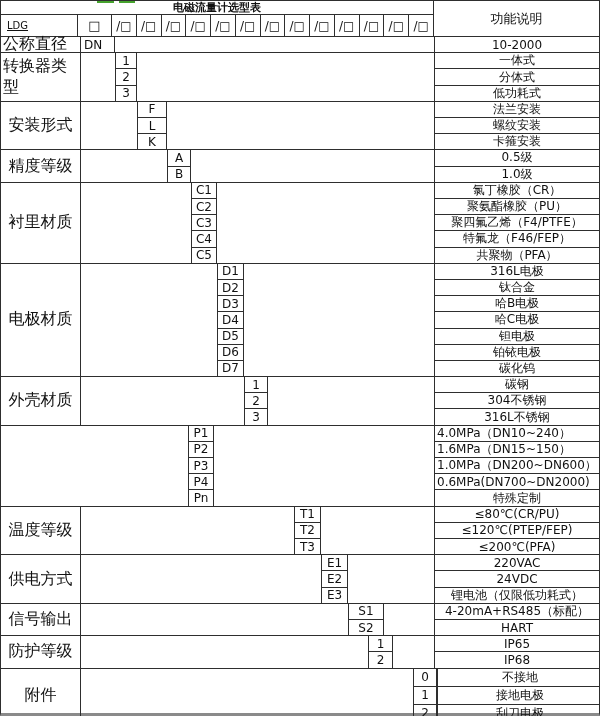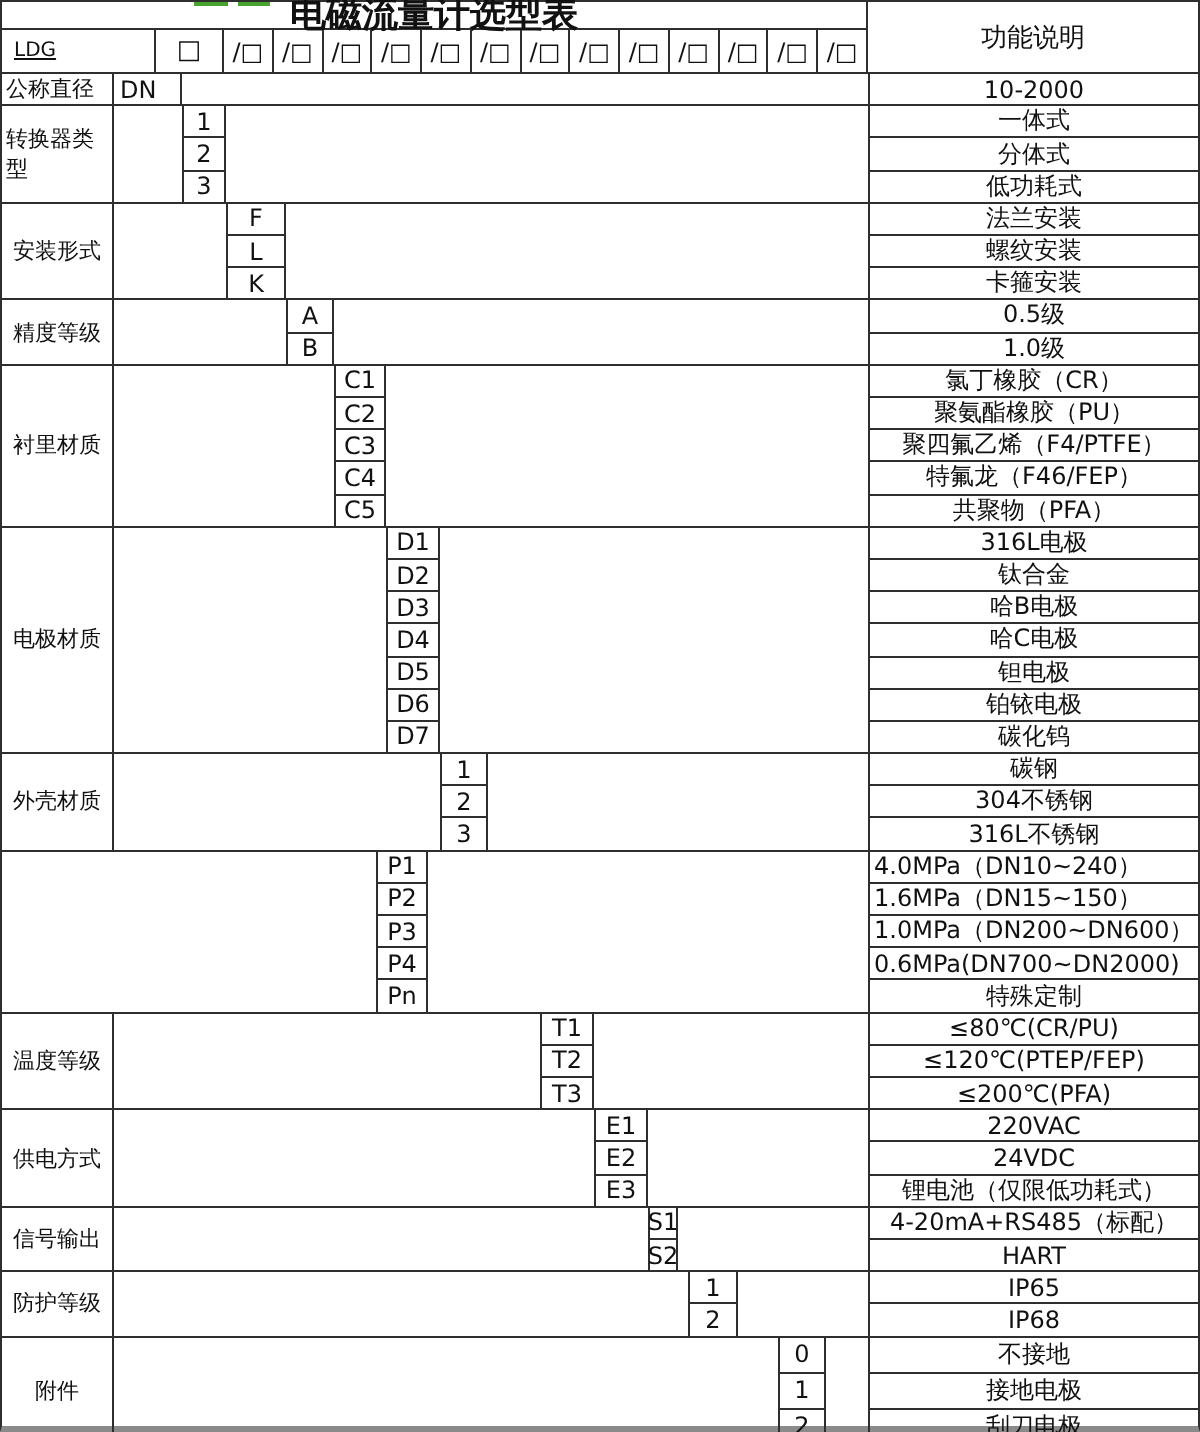--- a/index.html
+++ b/index.html
@@ -12,32 +12,32 @@
     display: flex; flex-direction: column;
     background: #fff;
     font-size: 12px;
   }
   .band { display: flex; flex-direction: row; border-bottom: 1px solid #2e2e2e; }
   .band:last-child { border-bottom: none; }
 
   
   .top-band { height: 36px; flex: none; }
   .top-left { width: 433px; flex: none; display: flex; flex-direction: column; border-right: 1px solid #2e2e2e; }
-  .title-cell { height: 14px; flex: none; border-bottom: 1px solid #2e2e2e; display: flex; align-items: center; justify-content: center; font-weight: bold; font-size: 18px; line-height: 1; }
+  .title-cell { height: 14px; flex: none; border-bottom: 1px solid #2e2e2e; display: flex; align-items: center; justify-content: center; font-weight: bold; font-size: 11px; line-height: 1; }
   .ldg-row { flex: 1; display: flex; flex-direction: row; }
   .ldg-cell { border-right: 1px solid #2e2e2e; display: flex; align-items: center; justify-content: center; }
   .ldg-model { width: 77px; flex: none; justify-content: flex-start; padding-left: 6px; font-size: 10px; text-decoration: underline; }
   .ldg-base { width: 34px; flex: none; font-size: 13px; }
   .ldg-slot { flex: 1; font-size: 12px; }
   .ldg-slot:last-child { border-right: none; }
   .func-header { flex: 1; display: flex; align-items: center; justify-content: center; font-size: 13px; }
 
   
   .section { flex: none; }
-  .label { width: 56px; flex: none; border-right: 1px solid #2e2e2e; display: flex; align-items: center; justify-content: center; font-size: 11px; letter-spacing: 0; }
+  .label { width: 80px; flex: none; border-right: 1px solid #2e2e2e; display: flex; align-items: center; justify-content: center; font-size: 16px; letter-spacing: 0; }
   .label.left { justify-content: flex-start; padding-left: 2px; }
   .lspace { flex: none; }
   .codes { flex: none; display: flex; flex-direction: column; border-left: 1px solid #2e2e2e; border-right: 1px solid #2e2e2e; }
   .codes.noleft { border-left: none; }
   .code { flex: 1; display: flex; align-items: center; justify-content: center; font-size: 12px; }
   .code + .code { border-top: 1px solid #2e2e2e; }
   .code.left { justify-content: flex-start; padding-left: 3px; }
   .mid { flex: 1; }
   .descs { width: 165px; flex: none; display: flex; flex-direction: column; border-left: 1px solid #2e2e2e; }
   .desc { flex: 1; display: flex; align-items: center; justify-content: center; font-size: 12px; white-space: nowrap; overflow: hidden; text-align: right; }
@@ -241,21 +241,21 @@
     <div class="descs">
       <div class="desc">220VAC</div>
       <div class="desc">24VDC</div>
       <div class="desc">锂电池（仅限低功耗式）</div>
     </div>
   </div>
 
   <div class="band section" style="height:32.4px">
     <div class="label">信号输出</div>
     <div class="lspace" style="width:267px"></div>
-    <div class="codes" style="width:15px">
+    <div class="codes" style="width:36px">
       <div class="code">S1</div>
       <div class="code">S2</div>
     </div>
     <div class="mid"></div>
     <div class="descs">
       <div class="desc">4-20mA+RS485（标配）</div>
       <div class="desc">HART</div>
     </div>
   </div>
 

